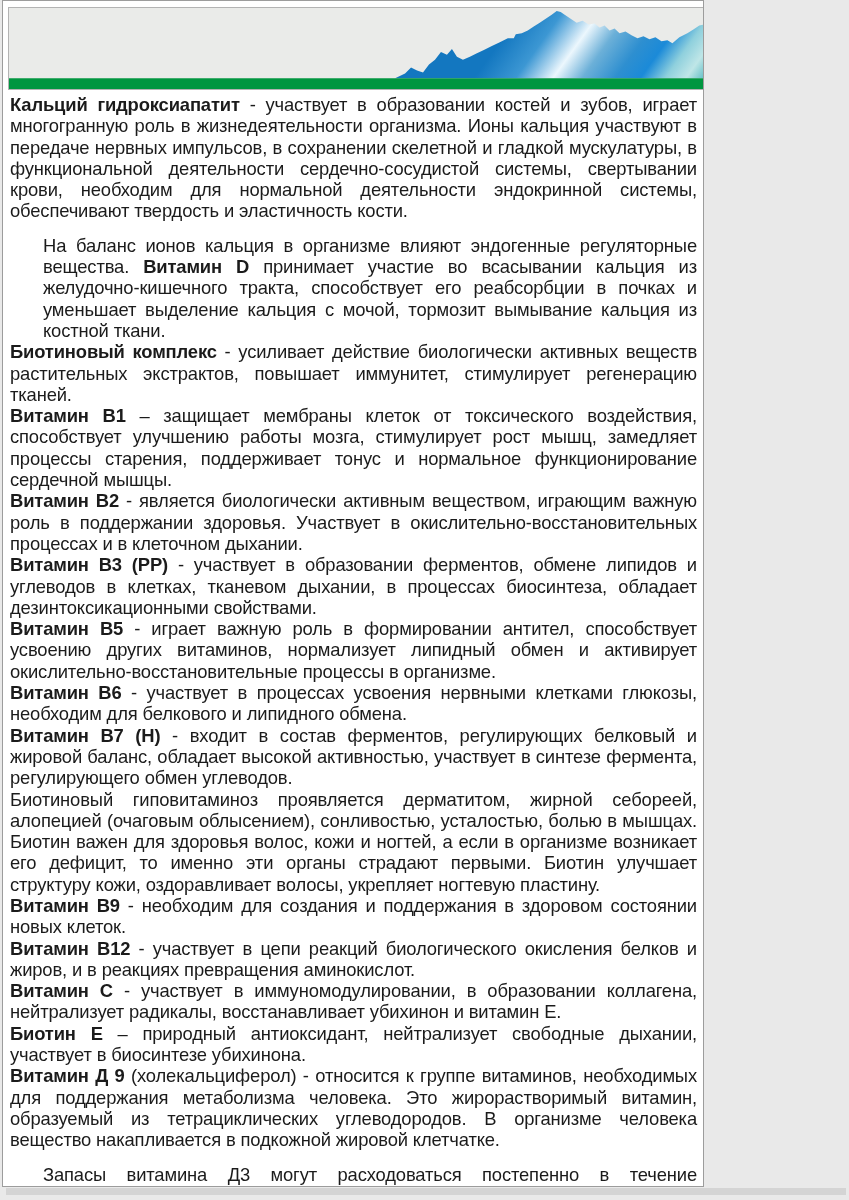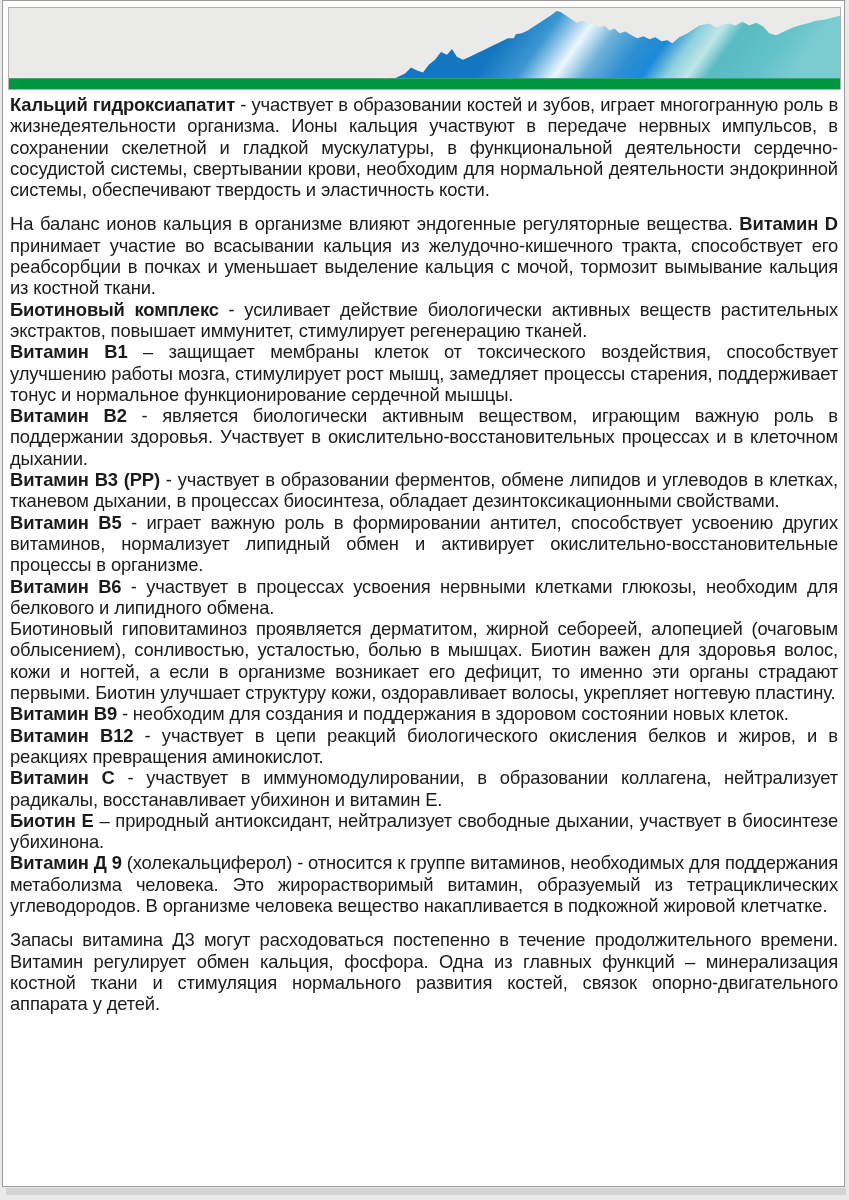--- a/index.html
+++ b/index.html
@@ -9,21 +9,21 @@
   }
   body {
     height: 1200px;
     background: #e9e9e9;
     overflow: hidden;
   }
   .page {
     position: absolute;
     left: 2px;
     top: 0;
-    width: 843px;
+    width: 702px;
     height: 1187px;
     background: #ffffff;
     border: 1px solid #9c9c9c;
     overflow: hidden;
   }
   .page-shadow {
     position: absolute;
     left: 6px;
     top: 1188px;
     width: 840px;
@@ -42,21 +42,21 @@
   .banner svg { display: block; width: 100%; height: 100%; }
   .content {
     padding: 4px 6px 0 7px;
     font-size: 18.4px;
     line-height: 21.3px;
     letter-spacing: -0.15px;
     text-align: justify;
     color: #1b1b1b;
   }
   .content p { margin: 0; }
-  .content p.gap { margin-top: 13px; }
+  .content p.gap { margin-top: 13px; margin-left: 33px; }
   .content .b { font-weight: 700; }
 </style>
 </head>
 <body>
 
 <div class="page">
 
   <div class="banner">
     <svg viewBox="0 0 833 83" preserveAspectRatio="none">
       <defs>
@@ -95,20 +95,21 @@
 
   <div class="content">
       <p><span class="b">Кальций гидроксиапатит</span><span class="r"> - участвует в образовании костей и зубов, играет многогранную роль в жизнедеятельности организма. Ионы кальция участвуют в передаче нервных импульсов, в сохранении скелетной и гладкой мускулатуры, в функциональной деятельности сердечно-сосудистой системы, свертывании крови, необходим для нормальной деятельности эндокринной системы, обеспечивают твердость и эластичность кости.</span></p>
       <p class="gap"><span class="r">На баланс ионов кальция в организме влияют эндогенные регуляторные вещества. </span><span class="b">Витамин D</span><span class="r"> принимает участие во всасывании кальция из желудочно-кишечного тракта, способствует его реабсорбции в почках и уменьшает выделение кальция с мочой, тормозит вымывание кальция из костной ткани.</span></p>
       <p><span class="b">Биотиновый комплекс</span><span class="r"> - усиливает действие биологически активных веществ растительных экстрактов, повышает иммунитет, стимулирует регенерацию тканей.</span></p>
       <p><span class="b">Витамин В1</span><span class="r"> – защищает мембраны клеток от токсического воздействия, способствует улучшению работы мозга, стимулирует рост мышц, замедляет процессы старения, поддерживает тонус и нормальное функционирование сердечной мышцы.</span></p>
       <p><span class="b">Витамин В2</span><span class="r"> - является биологически активным веществом, играющим важную роль в поддержании здоровья. Участвует в окислительно-восстановительных процессах и в клеточном дыхании.</span></p>
       <p><span class="b">Витамин В3 (РР)</span><span class="r"> - участвует в образовании ферментов, обмене липидов и углеводов в клетках, тканевом дыхании, в  процессах биосинтеза, обладает дезинтоксикационными свойствами.</span></p>
       <p><span class="b">Витамин В5</span><span class="r"> - играет важную роль в формировании антител, способствует усвоению других витаминов, нормализует липидный обмен и активирует окислительно-восстановительные процессы в организме.</span></p>
       <p><span class="b">Витамин В6</span><span class="r"> - участвует в процессах усвоения нервными клетками глюкозы, необходим для белкового и липидного обмена.</span></p>
+      <p><span class="b">Витамин В7 (Н)</span><span class="r"> - входит в состав ферментов, регулирующих белковый и жировой баланс, обладает высокой активностью, участвует в синтезе фермента, регулирующего обмен углеводов.</span></p>
       <p><span class="r">Биотиновый гиповитаминоз проявляется дерматитом, жирной себореей, алопецией (очаговым облысением), сонливостью, усталостью, болью в мышцах. Биотин важен для здоровья волос, кожи и ногтей, а если в организме возникает его дефицит, то именно эти органы страдают первыми. Биотин улучшает структуру кожи, оздоравливает волосы, укрепляет ногтевую пластину.</span></p>
       <p><span class="b">Витамин В9</span><span class="r"> - необходим для создания и поддержания в здоровом состоянии новых клеток.</span></p>
       <p><span class="b">Витамин В12</span><span class="r"> - участвует в цепи реакций биологического окисления белков и жиров, и в реакциях превращения аминокислот.</span></p>
       <p><span class="b">Витамин С</span><span class="r"> - участвует в иммуномодулировании, в образовании коллагена, нейтрализует радикалы, восстанавливает убихинон и витамин Е.</span></p>
       <p><span class="b">Биотин Е</span><span class="r"> – природный антиоксидант, нейтрализует свободные дыхании, участвует в биосинтезе убихинона.</span></p>
       <p><span class="b">Витамин Д 9</span><span class="r"> (холекальциферол) - относится к группе витаминов, необходимых для поддержания метаболизма человека. Это жирорастворимый витамин, образуемый из тетрациклических углеводородов. В организме человека вещество накапливается в подкожной жировой клетчатке.</span></p>
       <p class="gap"><span class="r">Запасы витамина Д3 могут расходоваться постепенно в течение продолжительного времени. Витамин регулирует обмен кальция, фосфора. Одна из главных функций – минерализация костной ткани и стимуляция нормального развития костей, связок опорно-двигательного аппарата у детей.</span></p>
     </div>
 
 </div>

